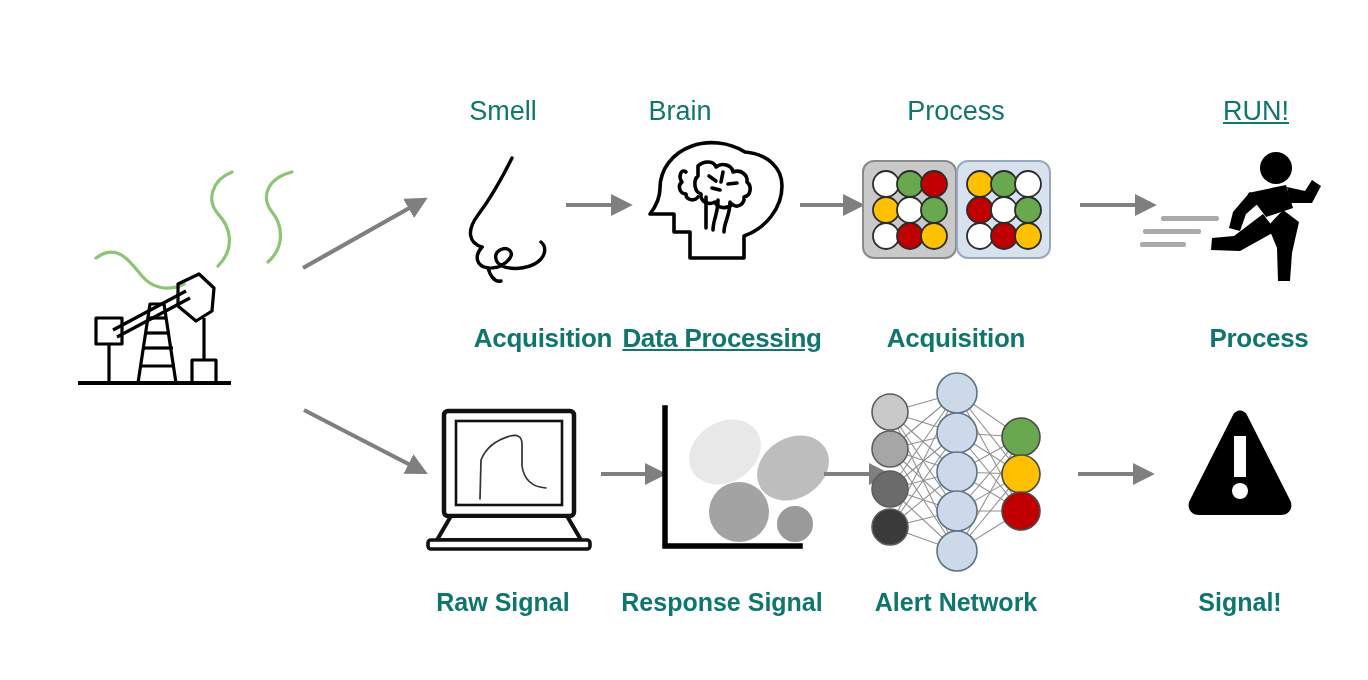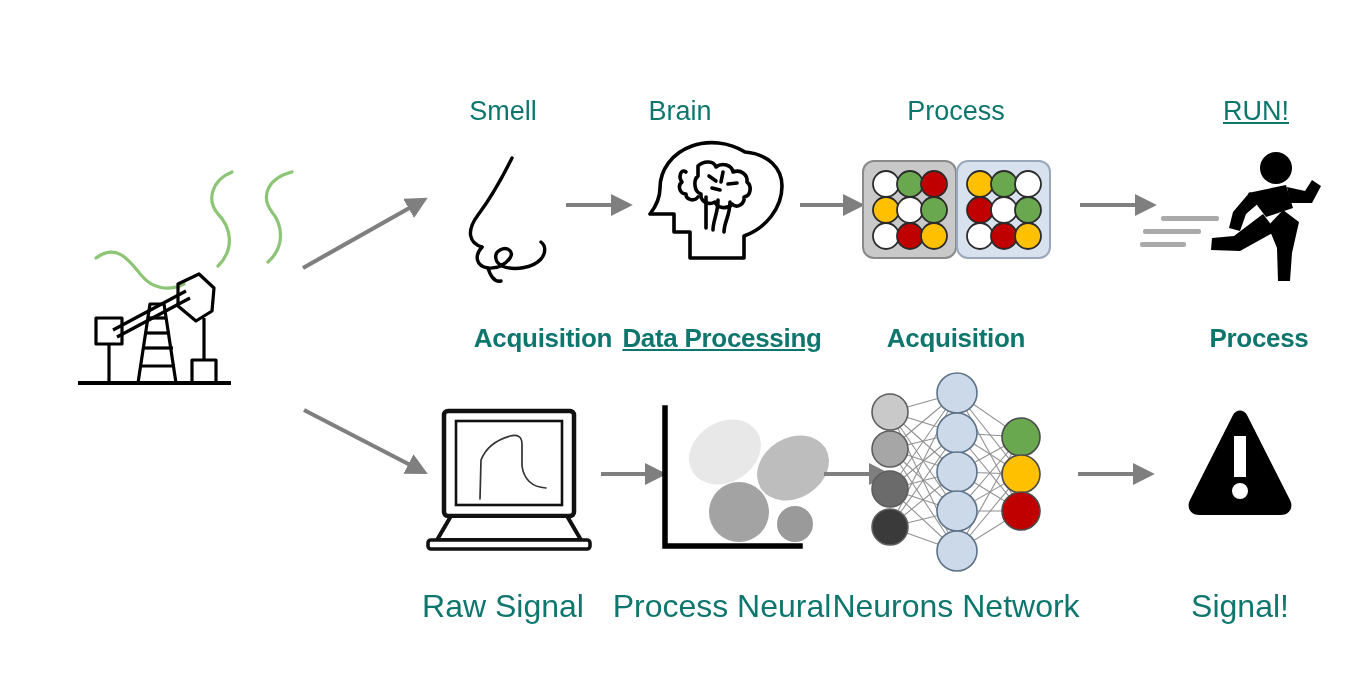--- a/index.html
+++ b/index.html
@@ -26,21 +26,21 @@
     position: absolute;
     text-align: center;
     white-space: nowrap;
     font-family: "Liberation Sans", sans-serif;
     color: #0f766e;
     line-height: 1;
     transform: translateX(-50%);
   }
   .lbl-top    { font-size: 27px; font-weight: 400; }
   .lbl-stage  { font-size: 26px; font-weight: 700; letter-spacing: -0.3px; }
-  .lbl-bottom { font-size: 32px; font-weight: 400; }
+  .lbl-bottom { font-size: 25px; font-weight: 700; }
 </style>
 </head>
 <body>
 
 <svg id="canvas" viewBox="0 0 1368 680" xmlns="http://www.w3.org/2000/svg">
 
   <defs>
     <marker id="ah" markerWidth="5.2" markerHeight="5.2" refX="3.1" refY="2.6" orient="auto" markerUnits="strokeWidth">
       <path d="M0,0 L5.2,2.6 L0,5.2 z" fill="#7f7f7f"></path>
     </marker>
@@ -277,15 +277,15 @@
 <div class="lbl lbl-top" style="left:680px; top:98px;">Brain</div>
 <div class="lbl lbl-top" style="left:956px; top:98px;">Process</div>
 <div class="lbl lbl-top" style="left:1256px; top:98px;text-decoration:underline;">RUN!</div>
 
 <div class="lbl lbl-stage" style="left:502px; top:325px;margin-left:41px;">Acquisition</div>
 <div class="lbl lbl-stage" style="left:722px; top:325px;text-decoration:underline;">Data Processing</div>
 <div class="lbl lbl-stage" style="left:956px; top:325px;">Acquisition</div>
 <div class="lbl lbl-stage" style="left:1259px; top:325px;">Process</div>
 
 <div class="lbl lbl-bottom" style="left:503px; top:590px;">Raw Signal</div>
-<div class="lbl lbl-bottom" style="left:722px; top:590px;">Process Neural</div>
-<div class="lbl lbl-bottom" style="left:956px; top:590px;">Neurons Network</div>
+<div class="lbl lbl-bottom" style="left:722px; top:590px;">Response Signal</div>
+<div class="lbl lbl-bottom" style="left:956px; top:590px;">Alert Network</div>
 <div class="lbl lbl-bottom" style="left:1240px; top:590px;">Signal!</div>
 
 </body></html>

